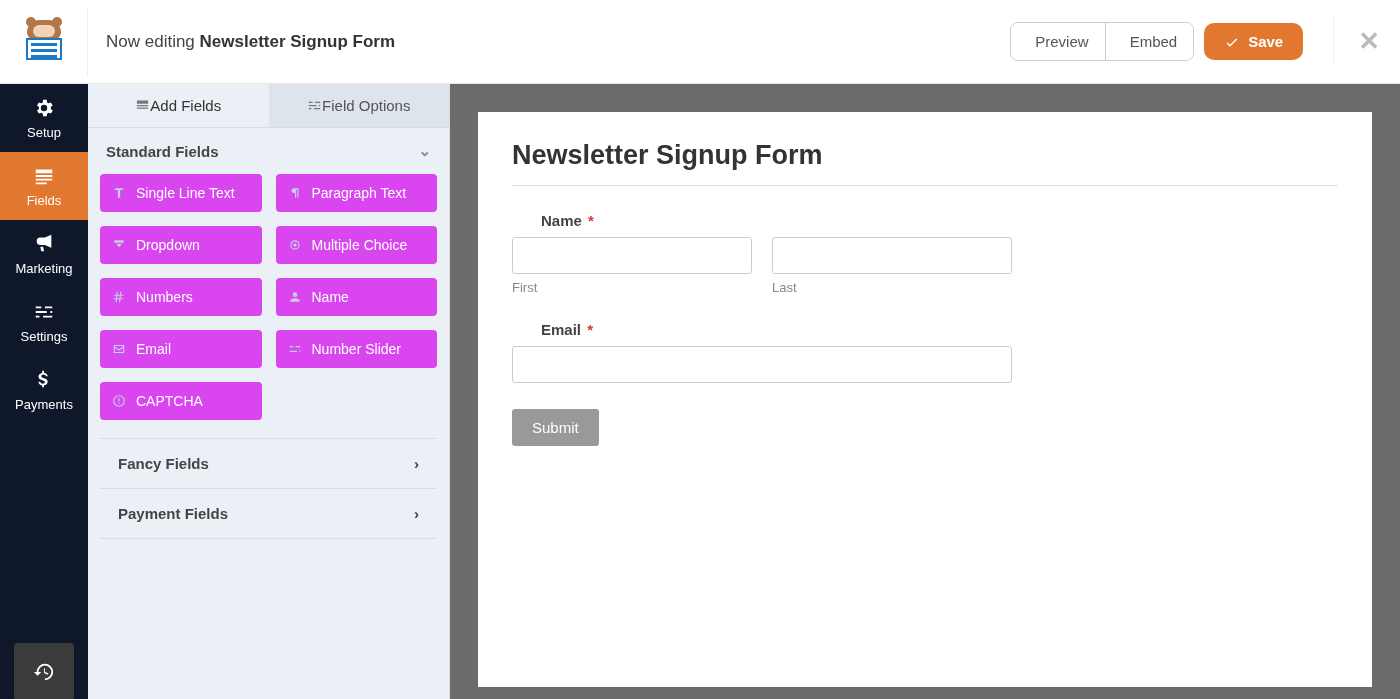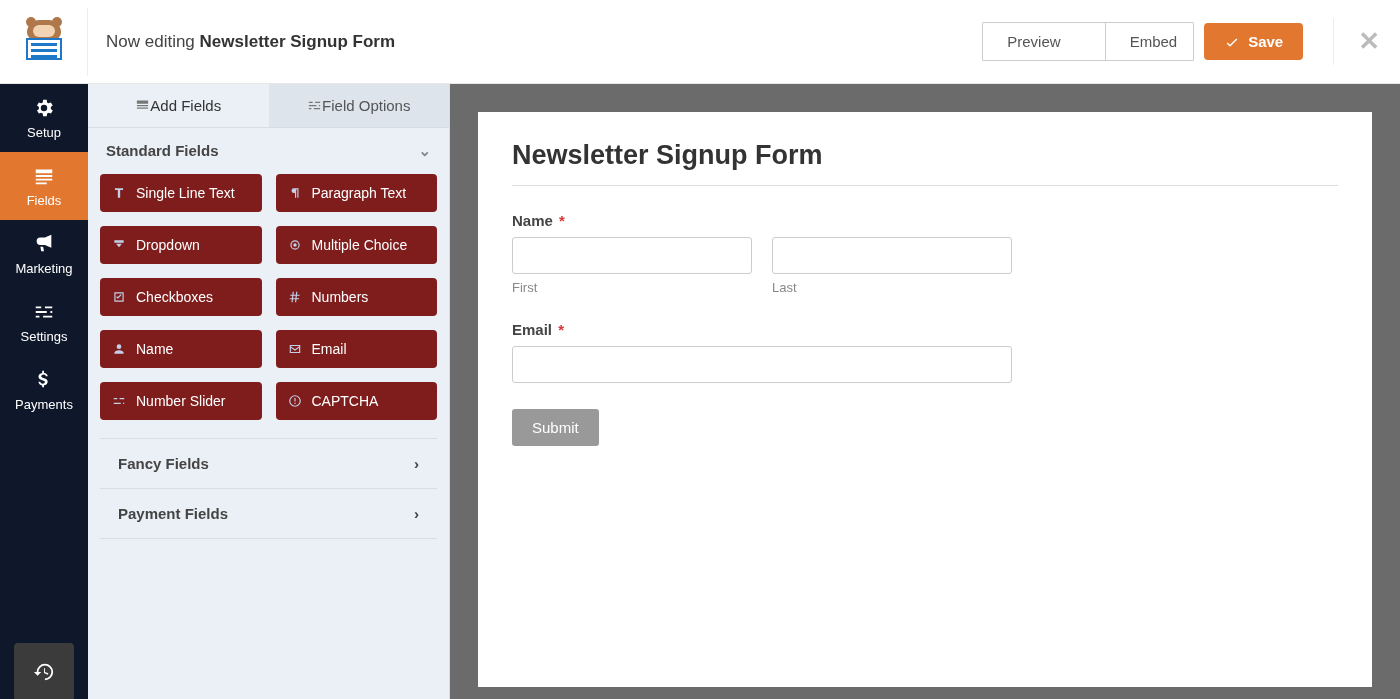--- a/index.html
+++ b/index.html
@@ -56,39 +56,38 @@
     color: #444;
     flex: 1;
   }
   .title-area .editing { color: #444; }
   .title-area .formname { font-weight: 600; color: #333; }
 
   .top-buttons { display: flex; gap: 10px; align-items: center; }
   .btn-group {
     display: flex;
     border: 1px solid #ccc;
-    border-radius: 1px;
+    border-radius: 8px;
     overflow: hidden;
-    gap: 28px;
   }
   .btn-group button {
     background: #fff;
     border: none;
     padding: 10px 16px;
     font-size: 15px;
     color: #555;
     display: flex; align-items: center; gap: 8px;
     cursor: pointer;
   }
   .btn-group button + button { border-left: 1px solid #ccc; }
   .btn-save {
     background: #e27730;
     color: #fff;
     border: none;
-    border-radius: 4px;
+    border-radius: 10px;
     padding: 10px 20px;
     font-size: 15px;
     font-weight: 600;
     display: flex; align-items: center; gap: 8px;
     cursor: pointer;
   }
   .close-x {
     margin-left: 20px; margin-right: 8px;
     font-size: 26px; color: #bbb; cursor: pointer; font-weight: bold;
     border-left: 1px solid #eee;
@@ -148,34 +147,34 @@
     flex: 1;
     display: flex; align-items: center; justify-content: center; gap: 0;
     font-size: 15px; color: #555;
     cursor: pointer;
     background: #dde4ec;
   }
   .panel-tab.active { background: #ebf0f6; font-weight: 400; color: #333; }
   .panel-tab svg { width: 15px; height: 15px; fill: #777; }
 
   .group-header {
-    display: flex; align-items: flex-start; justify-content: space-between;
+    display: flex; align-items: center; justify-content: space-between;
     padding: 14px 18px;
     font-size: 15px; font-weight: 600; color: #444;
     cursor: pointer;
   }
   .group-header .chev { color: #888; }
   .group-body {
     padding: 0 12px 10px;
     display: grid;
     grid-template-columns: 1fr 1fr;
     gap: 14px;
   }
   .field-btn {
-    background: #7f1d1d;
+    background: #d946ef;
     color: #fff;
     border: none;
     border-radius: 4px;
     height: 38px;
     display: flex; align-items: center;
     padding: 0 12px;
     gap: 10px;
     font-size: 14px;
     cursor: grab;
   }
@@ -205,21 +204,21 @@
     min-height: 575px;
     padding: 28px 34px;
   }
   .form-title {
     font-size: 27px; font-weight: 600; color: #333;
     padding-bottom: 14px;
     border-bottom: 1px solid #ddd;
     margin-bottom: 26px;
   }
   .form-field { margin-bottom: 26px; max-width: 500px; }
-  .form-label { font-size: 15px; color: #444; font-weight: 600; display: block; margin-bottom: 8px; }
+  .form-label { font-size: 15px; color: #444; font-weight: 600; display: block; margin-bottom: 8px; margin-left: 29px; }
   .req { color: #d63638; margin-left: 2px; }
   .name-row { display: flex; gap: 20px; }
   .name-col { flex: 1; }
   input.txt {
     width: 100%; height: 37px;
     border: 1px solid #ccc; border-radius: 3px;
     padding: 0 8px; font-size: 14px;
   }
   .sublabel { font-size: 13px; color: #888; margin-top: 6px; display: block; }
   .submit-btn {
@@ -347,26 +346,20 @@
         <svg viewBox="0 0 24 24">
             <path d="M4 4h16v4H4V4zm3 6l5 6 5-6H7z"></path>
           </svg>
         <span>Dropdown</span>
       </button>
       <button class="field-btn">
         <svg viewBox="0 0 24 24">
             <path d="M12 4a8 8 0 100 16 8 8 0 000-16zm0 14a6 6 0 110-12 6 6 0 010 12zm0-9a3 3 0 100 6 3 3 0 000-6z"></path>
           </svg>
         <span>Multiple Choice</span>
-      </button>
-      <button class="field-btn">
-        <svg viewBox="0 0 24 24">
-            <path d="M4 4h16v16H4V4zm2 2v12h12V6H6zm4 9l-3-3 1.4-1.4L10 12.2l5-5L16.4 8.6 10 15z"></path>
-          </svg>
-        <span>Checkboxes</span>
       </button>
       <button class="field-btn">
         <svg viewBox="0 0 24 24">
             <path d="M10 3L8 21H6l2-18h2zm6 0l-2 18h-2l2-18h2zM4 8h16l-.3 2H3.7L4 8zm-1 6h16l-.3 2H2.7L3 14z"></path>
           </svg>
         <span>Numbers</span>
       </button>
       <button class="field-btn">
         <svg viewBox="0 0 24 24">
             <path d="M12 12a4 4 0 100-8 4 4 0 000 8zm0 2c-4 0-8 2-8 5v1h16v-1c0-3-4-5-8-5z"></path>

